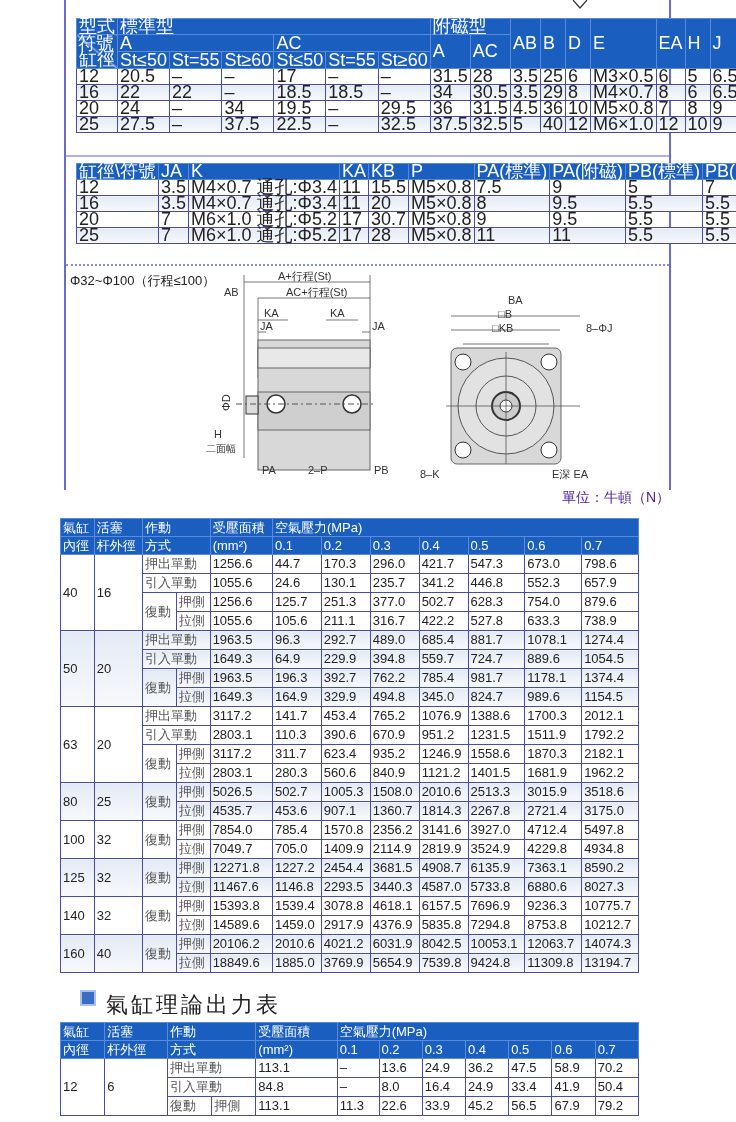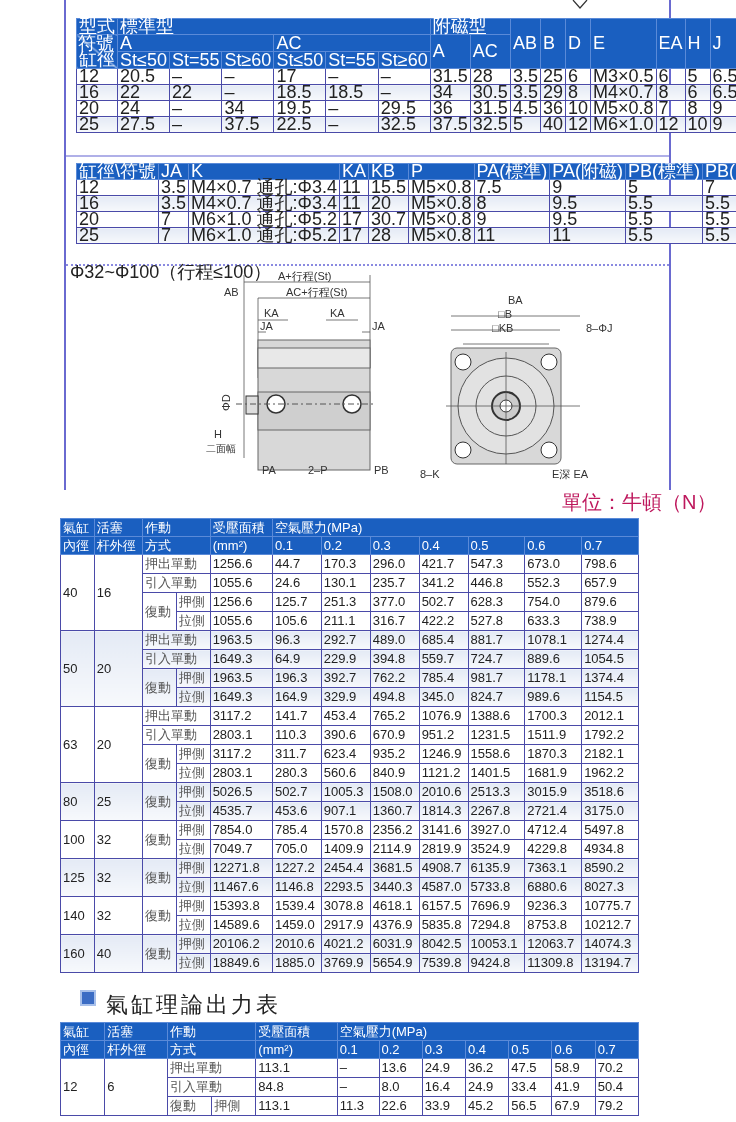--- a/index.html
+++ b/index.html
@@ -16,22 +16,22 @@
 .t2{left:76px;top:163px;width:589px}
 .t3,.t4{left:60px;width:579px;font-size:13px}
 .t3{top:518px}
 .t4{top:1022px}
 .t3 td,.t4 td{height:19px;line-height:18px}
 .t3 th,.t4 th{height:18px;line-height:17px}
 .diag{background:linear-gradient(to top right,#1a5fc0 48%,#8fb3e8 49%,#8fb3e8 51%,#1a5fc0 52%)}
 .gray{color:#555}
 .c{text-align:left}
 .drawing{position:absolute;left:66px;top:268px;width:604px;height:220px}
-.caption{position:absolute;left:70px;top:260px;font-size:18px}
-.unit{position:absolute;left:562px;top:489px;font-size:20px;color:#be185d}
+.caption{position:absolute;left:70px;top:272px;font-size:13px}
+.unit{position:absolute;left:562px;top:489px;font-size:14px;color:#4c1d95}
 .title2{position:absolute;left:80px;top:990px;font-size:22px;letter-spacing:3px;display:flex;align-items:flex-start}
 .title2 .sq{width:16px;height:16px;background:#3b6cc4;border:2px solid #a8c0ea;margin-right:10px}
 </style>
 </head>
 <body>
 
 <div class="frame">
   <div class="sep"></div>
   <div class="dotline"></div>
 </div>

